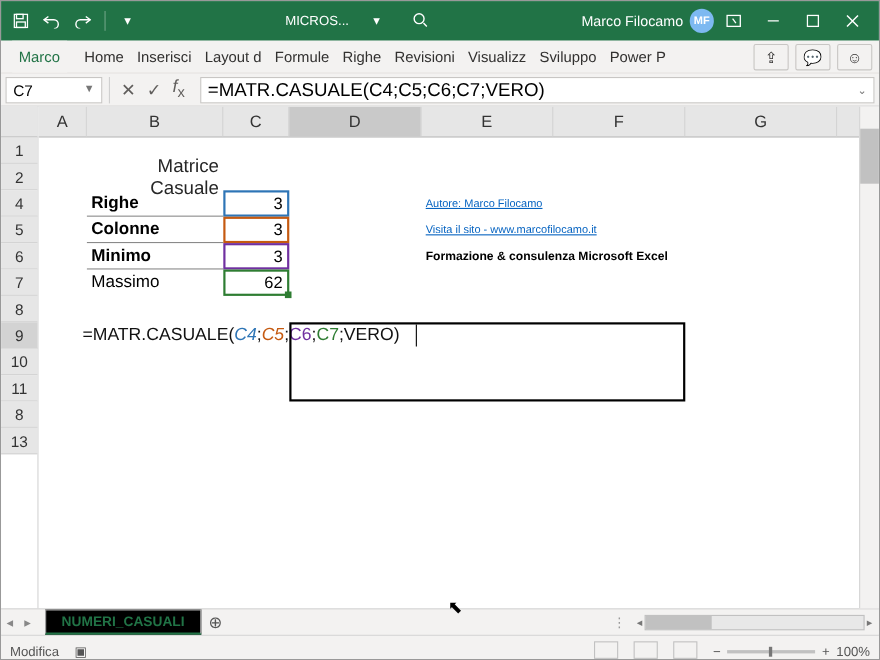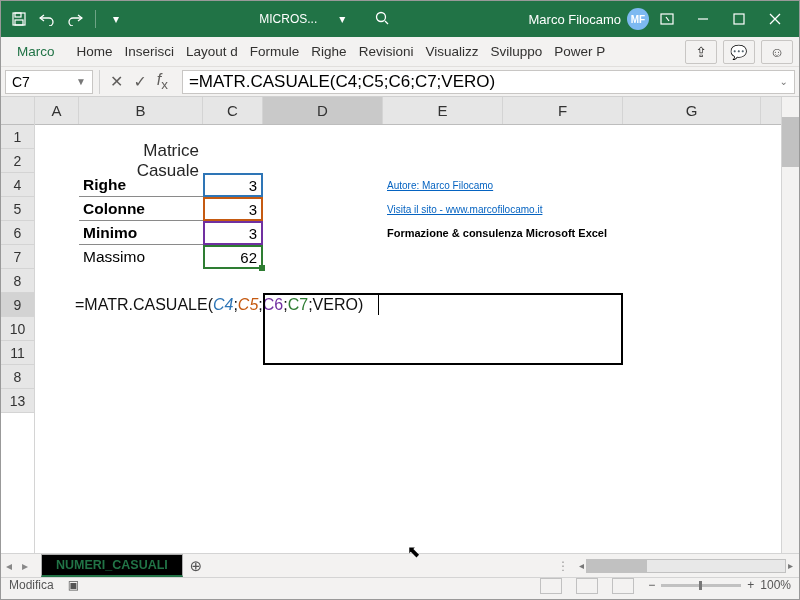--- a/index.html
+++ b/index.html
@@ -67,21 +67,21 @@
   .vscroll .thumb { margin-top: 20px; height: 50px; background: #c1c1c1; }
   
   .tabs-row { height: 24px; background: #f3f2f1; border-top: 1px solid #d4d4d4; display: flex; align-items: center; font-size: 12px; }
   .tabs-row .nav { width: 16px; text-align: center; color: #888; }
   .tabs-row .sheet-tab { padding: 3px 14px; background: #000000; border: 1px solid #aeaeae; border-bottom: 2px solid #217346; color: #217346; font-weight: 600; font-size: 12.5px; margin-left: 8px; }
   .tabs-row .add { width: 26px; text-align: center; color: #555; font-size: 15px; }
   .tabs-row .hscroll { flex: 1; display: flex; align-items: center; justify-content: flex-end; padding-right: 6px; }
   .tabs-row .hscroll .track { width: 200px; height: 14px; background: #e8e8e8; border: 1px solid #c1c1c1; display: flex; }
   .tabs-row .hscroll .thumb { width: 60px; background: #c1c1c1; }
   
-  .status { height: 22px; background: #f3f2f1; border-top: 1px solid #d4d4d4; display: flex; align-items: flex-start; font-size: 12px; color: #555; padding: 0 8px; gap: 14px; }
+  .status { height: 22px; background: #f3f2f1; border-top: 1px solid #d4d4d4; display: flex; align-items: flex-end; font-size: 12px; color: #555; padding: 0 8px; gap: 14px; }
   .status .spacer { flex: 1; }
   .status .vbtn { width: 22px; height: 16px; border: 1px solid #c1c1c1; }
   .status .zoom { display: flex; align-items: center; gap: 6px; }
   .status .zoom .bar { width: 80px; height: 3px; background: #c1c1c1; position: relative; }
   .status .zoom .bar::after { content: ""; position: absolute; left: 38px; top: -3px; width: 3px; height: 9px; background: #777; }
   
   .mouse { position: absolute; left: 407px; top: 542px; font-size: 16px; color: #000; pointer-events: none; }
 </style>
 </head>
 <body>

